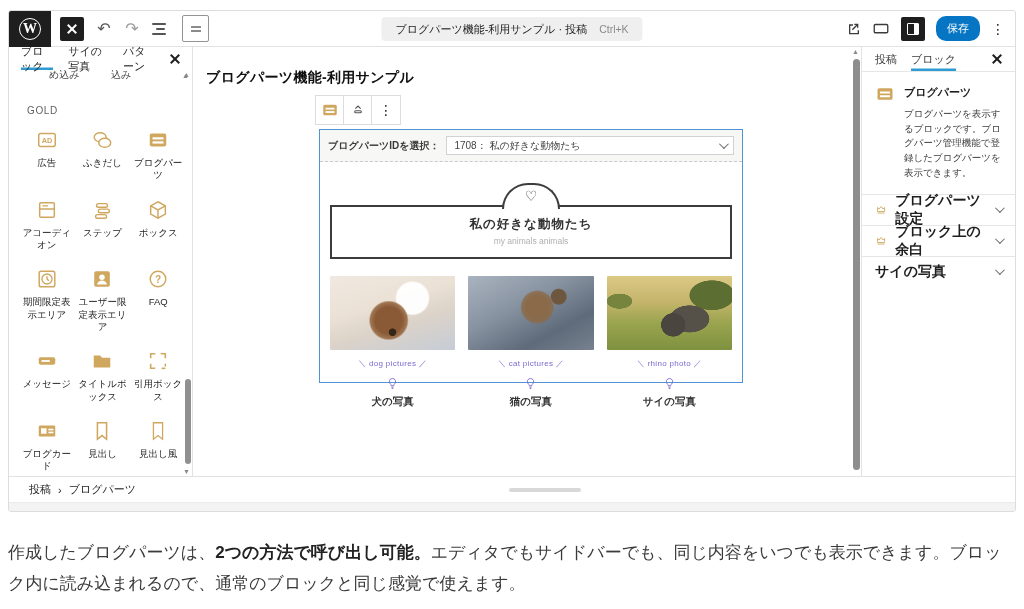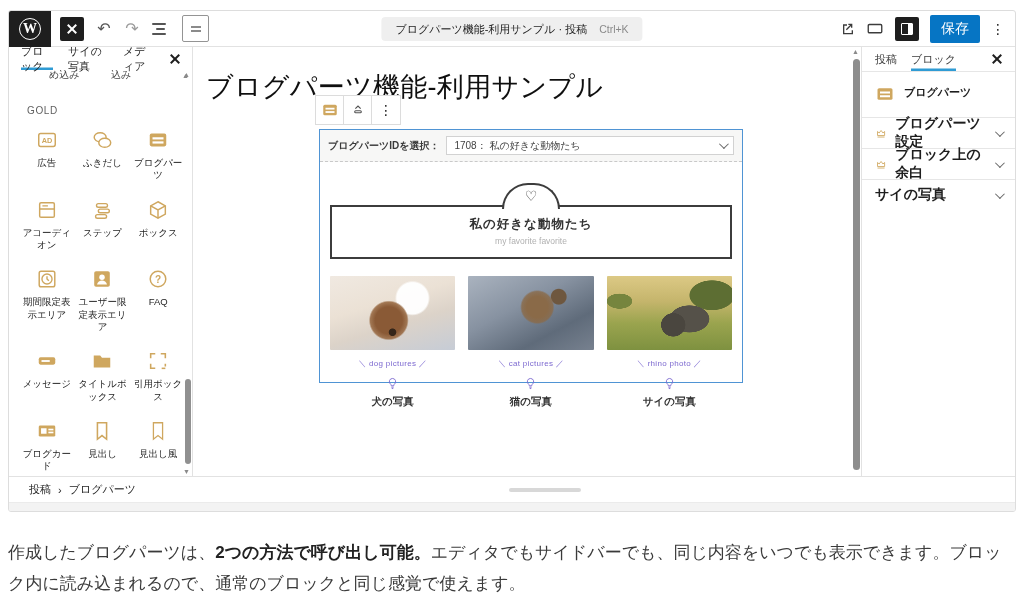--- a/index.html
+++ b/index.html
@@ -39,21 +39,21 @@
     padding:0 14px; cursor:pointer; }
   .doc-pill .t { font-size:11px; color:#1e1e1e; white-space:nowrap; }
   .doc-pill .k { font-size:10.5px; color:#8a8a8a; }
   .tb-right { margin-left:auto; display:flex; align-items:center; gap:11px; padding-right:10px; }
   .tb-right svg { display:block; }
   .sb-toggle { width:24px; height:24px; background:#1e1e1e; border-radius:2px;
     display:flex; align-items:center; justify-content:center; }
   .sb-toggle i { width:12px; height:12px; border:1.4px solid #fff; border-radius:1px;
     display:block; position:relative; }
   .sb-toggle i::after { content:""; position:absolute; right:0; top:0; bottom:0; width:4px; background:#fff; }
-  .save-btn { background:#0675c4; color:#fff; font-size:14px; border:none; border-radius:2px;
+  .save-btn { background:#0675c4; color:#fff; font-size:11px; border:none; border-radius:10px;
     padding:5px 11px; cursor:pointer; }
   .kebab { font-size:14px; color:#1e1e1e; width:14px; text-align:center; }
 
   
   .bodyrow { flex:1; display:flex; min-height:0; }
 
   
   .lsb { width:184px; flex:none; border-right:1px solid #e2e2e2; position:relative;
     display:flex; flex-direction:column; }
   .lsb-tabs { height:23px; display:flex; align-items:center; gap:15px; padding:0 12px; flex:none; }
@@ -71,21 +71,21 @@
   .blk-item { display:flex; flex-direction:column; align-items:center; gap:6px;
     font-size:9.5px; line-height:1.3; color:#1e1e1e; cursor:pointer; }
   .blk-item svg { width:22px; height:22px; display:block; }
   .lsb-sbar { position:absolute; right:0; top:23px; bottom:0; width:9px; }
   .lsb-thumb { position:absolute; right:1px; top:76%; height:21%; width:6px;
     background:#909090; border-radius:3px; }
   .lsb-sbar .up { top:1px; } .lsb-sbar .dn { bottom:1px; }
 
   
   .canvas { flex:1; position:relative; background:#fff; min-width:0; }
-  .post-title { position:absolute; left:13px; top:22px; font-size:27px; font-weight:400;
+  .post-title { position:absolute; left:13px; top:22px; font-size:14px; font-weight:700;
     color:#0f0f0f; letter-spacing:.3px; }
   .blk-toolbar { position:absolute; left:122px; top:48px; display:flex; background:#fff;
     border:1px solid #dcdcdc; z-index:3; }
   .blk-toolbar .cell { width:28px; height:28px; display:flex; align-items:center;
     justify-content:center; border-right:1px solid #dcdcdc; cursor:pointer; }
   .blk-toolbar .cell:last-child { border-right:none; }
   .sel-block { position:absolute; left:126px; top:82px; width:424px; height:254px;
     border:1.5px solid #4f94d4; background:#fff; }
   .sel-row { background:#f7f7f6; display:flex; align-items:center; gap:7px;
     padding:6px 8px; border-bottom:1px dashed #c9c9c9; }
@@ -209,21 +209,21 @@
       <span class="tb-btn kebab">⋮</span>
     </div>
   </div>
 
   <div class="bodyrow">
 
     <div class="lsb">
       <div class="lsb-tabs">
         <span class="lsb-tab active">ブロック</span>
         <span class="lsb-tab">サイの写真</span>
-        <span class="lsb-tab">メディア</span>
+        <span class="lsb-tab">パターン</span>
         <span class="lsb-close tb-btn">
           <span class="x-icon x-dark"></span>
         </span>
       </div>
 
       <div class="lsb-scroll">
         <div class="clipped-row">
           <span class="clip-a">め込み</span>
           <span class="clip-b">込み</span>
         </div>
@@ -382,21 +382,21 @@
             <span class="chev"></span>
           </div>
         </div>
 
         <div class="widget">
           <div class="title-box">
             <div class="bump">
               <span class="heart">♡</span>
             </div>
             <div class="w-title">私の好きな動物たち</div>
-            <div class="w-sub">my favorite favorite</div>
+            <div class="w-sub">my animals animals</div>
           </div>
 
           <div class="photos">
             <div class="pcol">
               <div class="ph ph-dog"></div>
               <div class="ptag">＼ dog pictures ／</div>
               <div class="cap-row">
                 <span class="ln"></span>
                 <svg class="bulb" viewBox="0 0 24 28">
                   <path d="M12 3a7 7 0 0 0-4 12.7c.7.5 1.2 1.3 1.2 2.1V19h5.6v-1.2c0-.8.5-1.6 1.2-2.1A7 7 0 0 0 12 3z" fill="none" stroke="#7d6ad0" stroke-width="2"></path>
@@ -452,20 +452,21 @@
       </div>
 
       <div class="card">
         <svg width="20" height="20" viewBox="0 0 24 24" style="flex:none;margin-top:1px;">
           <rect x="3" y="5" width="18" height="14" rx="2" fill="#cfa75f"></rect>
           <rect x="6" y="9" width="12" height="2.4" fill="#fff"></rect>
           <rect x="6" y="13.5" width="12" height="2.4" fill="#fff"></rect>
         </svg>
         <div class="txt">
           <div class="name">ブログパーツ</div>
+          <div class="desc">ブログパーツを表示するブロックです。ブログパーツ管理機能で登録したブログパーツを表示できます。</div>
         </div>
       </div>
 
       <div class="panel">
         <svg width="15" height="15" viewBox="0 0 24 24">
           <path d="M5 8l3.2 3 3.8-5 3.8 5L19 8v8H5z" fill="none" stroke="#cfa75f" stroke-width="1.7"></path>
           <path d="M5 19h14" stroke="#cfa75f" stroke-width="1.7"></path>
         </svg>
         <span class="lbl">ブログパーツ設定</span>
         <span class="chev"></span>

